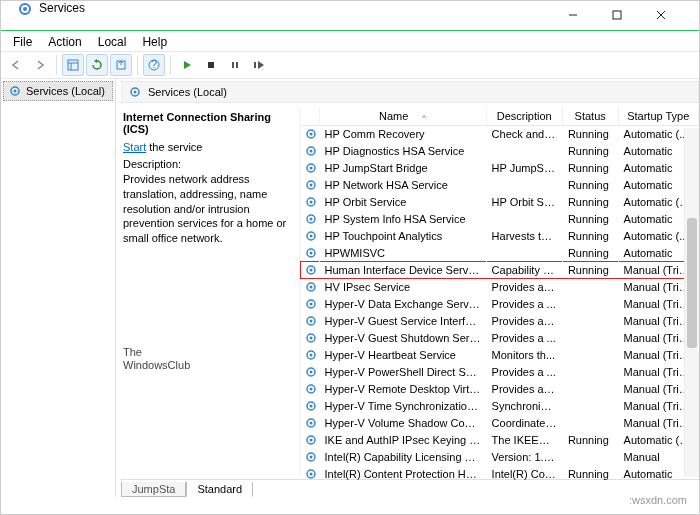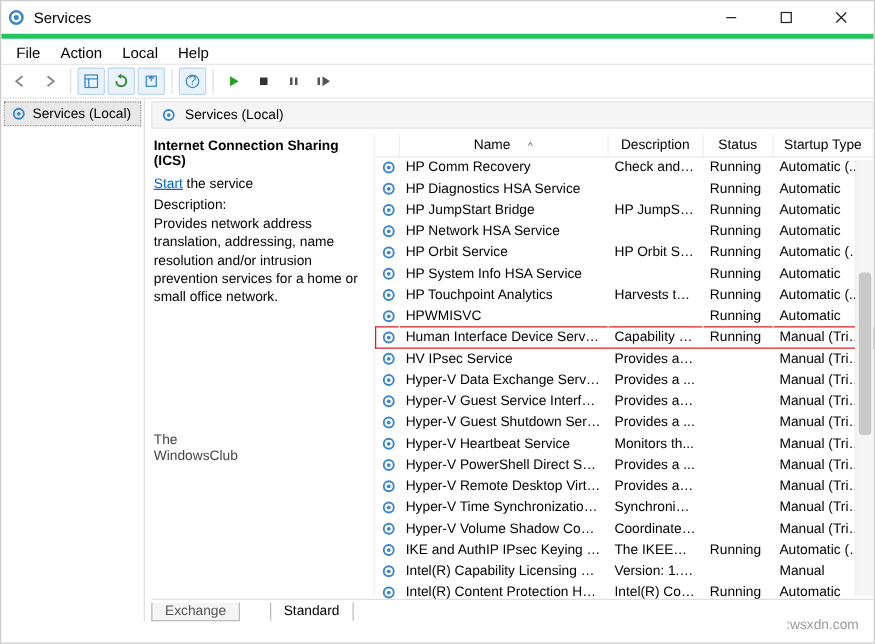--- a/index.html
+++ b/index.html
@@ -1,19 +1,19 @@
 <!DOCTYPE html>
 <html><head>
 <meta charset="utf-8">
 <style>
 * { box-sizing: border-box; margin: 0; padding: 0; font-family: "Segoe UI", Tahoma, sans-serif; font-size: 11px; }
 body { background: #fff; width: 700px; height: 515px; overflow: hidden; border: 1px solid #ccc; position: relative; }
 
 
-.titlebar { display: flex; align-items: center; height: 30px; padding: 0 4px; border-bottom: 4px solid #22c55e; }
+.titlebar { display: flex; align-items: flex-start; height: 30px; padding: 0 16px; border-bottom: 1px solid #22c55e; }
 .titlebar .app-icon { width: 16px; height: 16px; margin-right: 6px; }
 .titlebar .title { flex: 1; font-size: 12px; }
 .winbtns { display: flex; }
 .winbtn { width: 44px; height: 28px; display: flex; align-items: center; justify-content: center; }
 
 
 .menubar { display: flex; height: 20px; align-items: flex-end; padding: 0 4px; }
 .menubar .menu { padding: 2px 8px; font-size: 12px; }
 
 
@@ -41,21 +41,21 @@
 td { padding:1px 5px; white-space:nowrap; overflow:hidden; text-overflow:ellipsis; border-right:1px solid transparent;}
 td.icon { width:16px; padding:0 0 0 3px;}
 tr.hl td { border-top:1.5px solid #e02020; border-bottom:1.5px solid #e02020; }
 tr.hl td:first-child{ border-left:1.5px solid #e02020;}
 tr.hl td:last-child{ border-right:1.5px solid #e02020;}
 .scroll { position:absolute; right:0; top:21px; bottom:0; width:15px; background:#f5f5f5; border-left:1px solid #eee;}
 .scroll .thumb{ background:#c8c8c8; border-radius:3px; margin:2px; }
 .scroll .thumb.v1{ height:130px; margin-top:90px;}
 .tabs { height:18px; border-top:1px solid #e0e0e0; display:flex; align-items:flex-end; margin:2px 0 0 5px;}
 .tab { padding:1px 10px; border:1px solid #bbb; border-top:none; font-size:11px; position:relative; top:0px; }
-.tab.active{ background:#fff; border-bottom:1px solid #fff;margin-left:24px;}
+.tab.active{ background:#fff; border-bottom:1px solid #fff;}
 .tab.inactive{ background:#f5f5f5; color:#555;}
 .footer { position:absolute; right:12px; bottom:8px; color:#999; font-size:11px;}
 .watermark{ color:#444; font-size:13px; line-height:1.2; position:relative; top:100px;}
 
 
 .gear{ display:inline-block; width:14px; height:14px; vertical-align:middle;}
 .gear svg{ width:14px; height:14px;}
 </style>
 </head>
 <body>
@@ -425,19 +425,19 @@
               </tr>
             </tbody>
         </table>
         <div class="scroll">
             <div class="thumb v1"></div>
           </div>
       </div>
     </div>
 
     <div class="tabs">
-      <div class="tab inactive">Exchange</div>
+      <div class="tab inactive">JumpSta</div>
       <div class="tab active">Standard</div>
     </div>
   </div>
 </div>
 
 <div class="footer">:wsxdn.com</div>
 
 </body></html>

